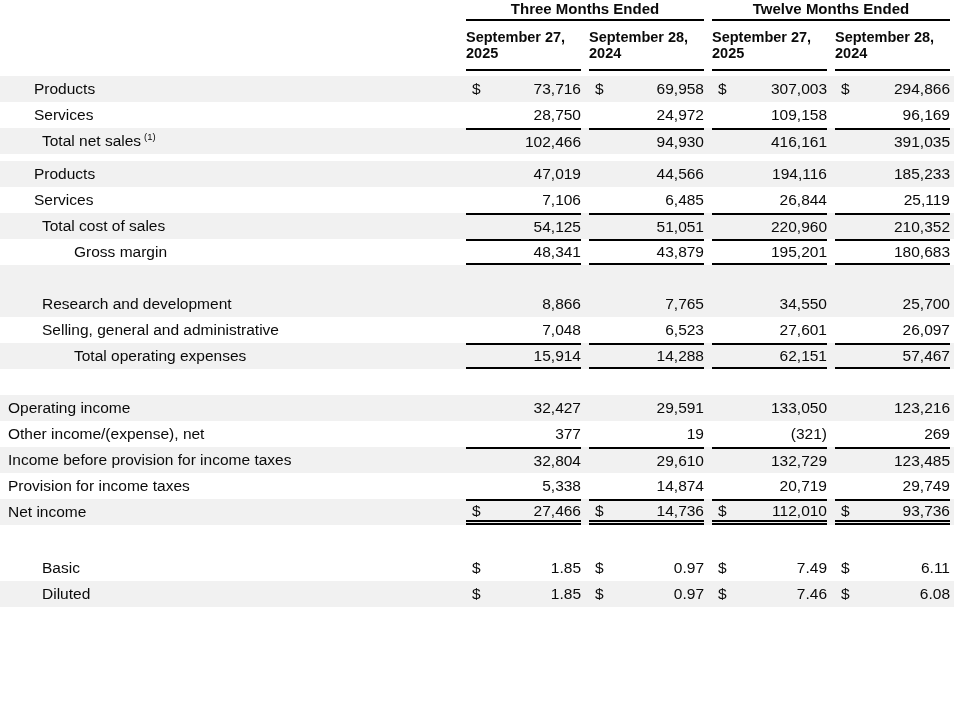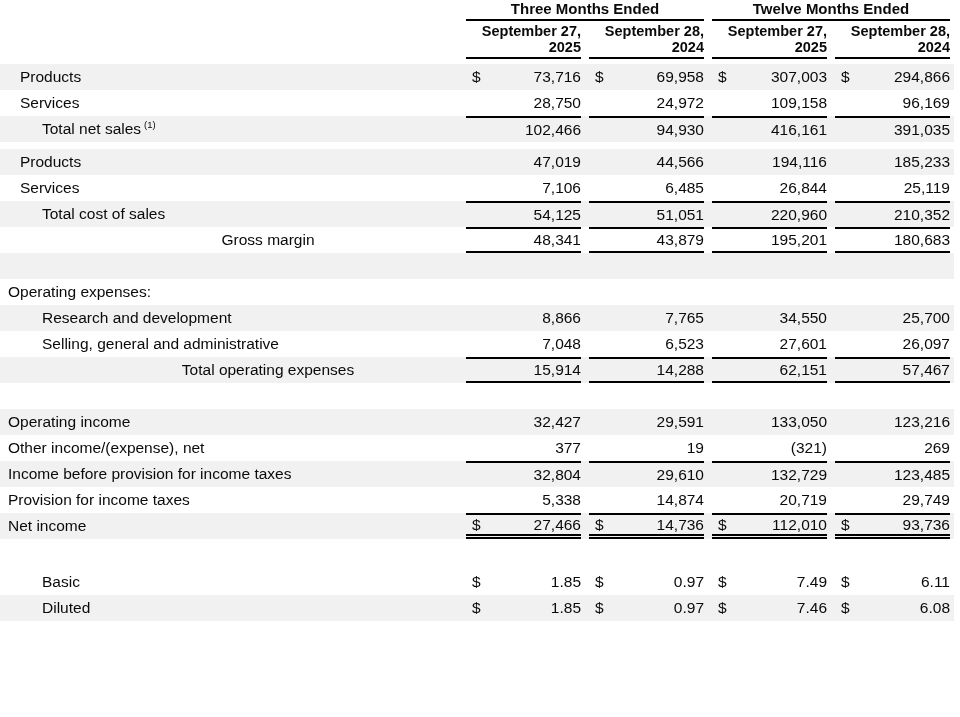--- a/index.html
+++ b/index.html
@@ -33,45 +33,45 @@
     align-items: center;
     justify-content: center;
     font-weight: bold;
     font-size: 15px;
     border-bottom: 2px solid #000;
     box-sizing: border-box;
     padding-bottom: 2px;
   }
   tr.date-row th { height: 38px; }
   .date-line {
-    margin: 2px 4px;
+    margin: 8px 4px;
     height: 100%;
     display: flex;
     flex-direction: column;
-    align-items: flex-end;
+    align-items: flex-start;
     justify-content: center;
     font-weight: bold;
     font-size: 14.5px;
     line-height: 16px;
     border-bottom: 2px solid #000;
     box-sizing: border-box;
   }
 
   
   tr.shaded td { background: #f1f1f1; }
   td.label {
     font-size: 15.5px;
     white-space: nowrap;
     overflow: hidden;
     height: 26px;
   }
   td.label.ind0 { padding-left: 8px;  }
-  td.label.ind1 { padding-left: 20px; }
+  td.label.ind1 { padding-left: 34px; }
   td.label.ind2 { padding-left: 42px; }
-  td.label.ind3 { padding-left: 74px; text-align: center; }
+  td.label.ind3 { padding-left: 74px; }
   td.label sup {
     font-size: 9.5px;
     vertical-align: super;
     line-height: 0;
     margin-left: 3px;
   }
   td.num { height: 26px; }
   .cellline {
     margin: 0 4px;
     padding-left: 6px;
@@ -330,47 +330,20 @@
         <td class="num">
           <div class="cellline top-bottom">
             <span class="dollar"></span>
             <span class="val">180,683</span>
           </div>
         </td>
       </tr>
       <tr class="spacer shaded">
         <td colspan="5" style="height: 26px;"></td>
       </tr>
-      <tr class="">
-        <td class="label ind0"><span>Operating expenses:</span></td>
-        <td class="num">
-          <div class="cellline">
-            <span class="dollar"></span>
-            <span class="val"></span>
-          </div>
-        </td>
-        <td class="num">
-          <div class="cellline">
-            <span class="dollar"></span>
-            <span class="val"></span>
-          </div>
-        </td>
-        <td class="num">
-          <div class="cellline">
-            <span class="dollar"></span>
-            <span class="val"></span>
-          </div>
-        </td>
-        <td class="num">
-          <div class="cellline">
-            <span class="dollar"></span>
-            <span class="val"></span>
-          </div>
-        </td>
-      </tr>
       <tr class="shaded">
         <td class="label ind2"><span>Research and development</span></td>
         <td class="num">
           <div class="cellline">
             <span class="dollar"></span>
             <span class="val">8,866</span>
           </div>
         </td>
         <td class="num">
           <div class="cellline">

